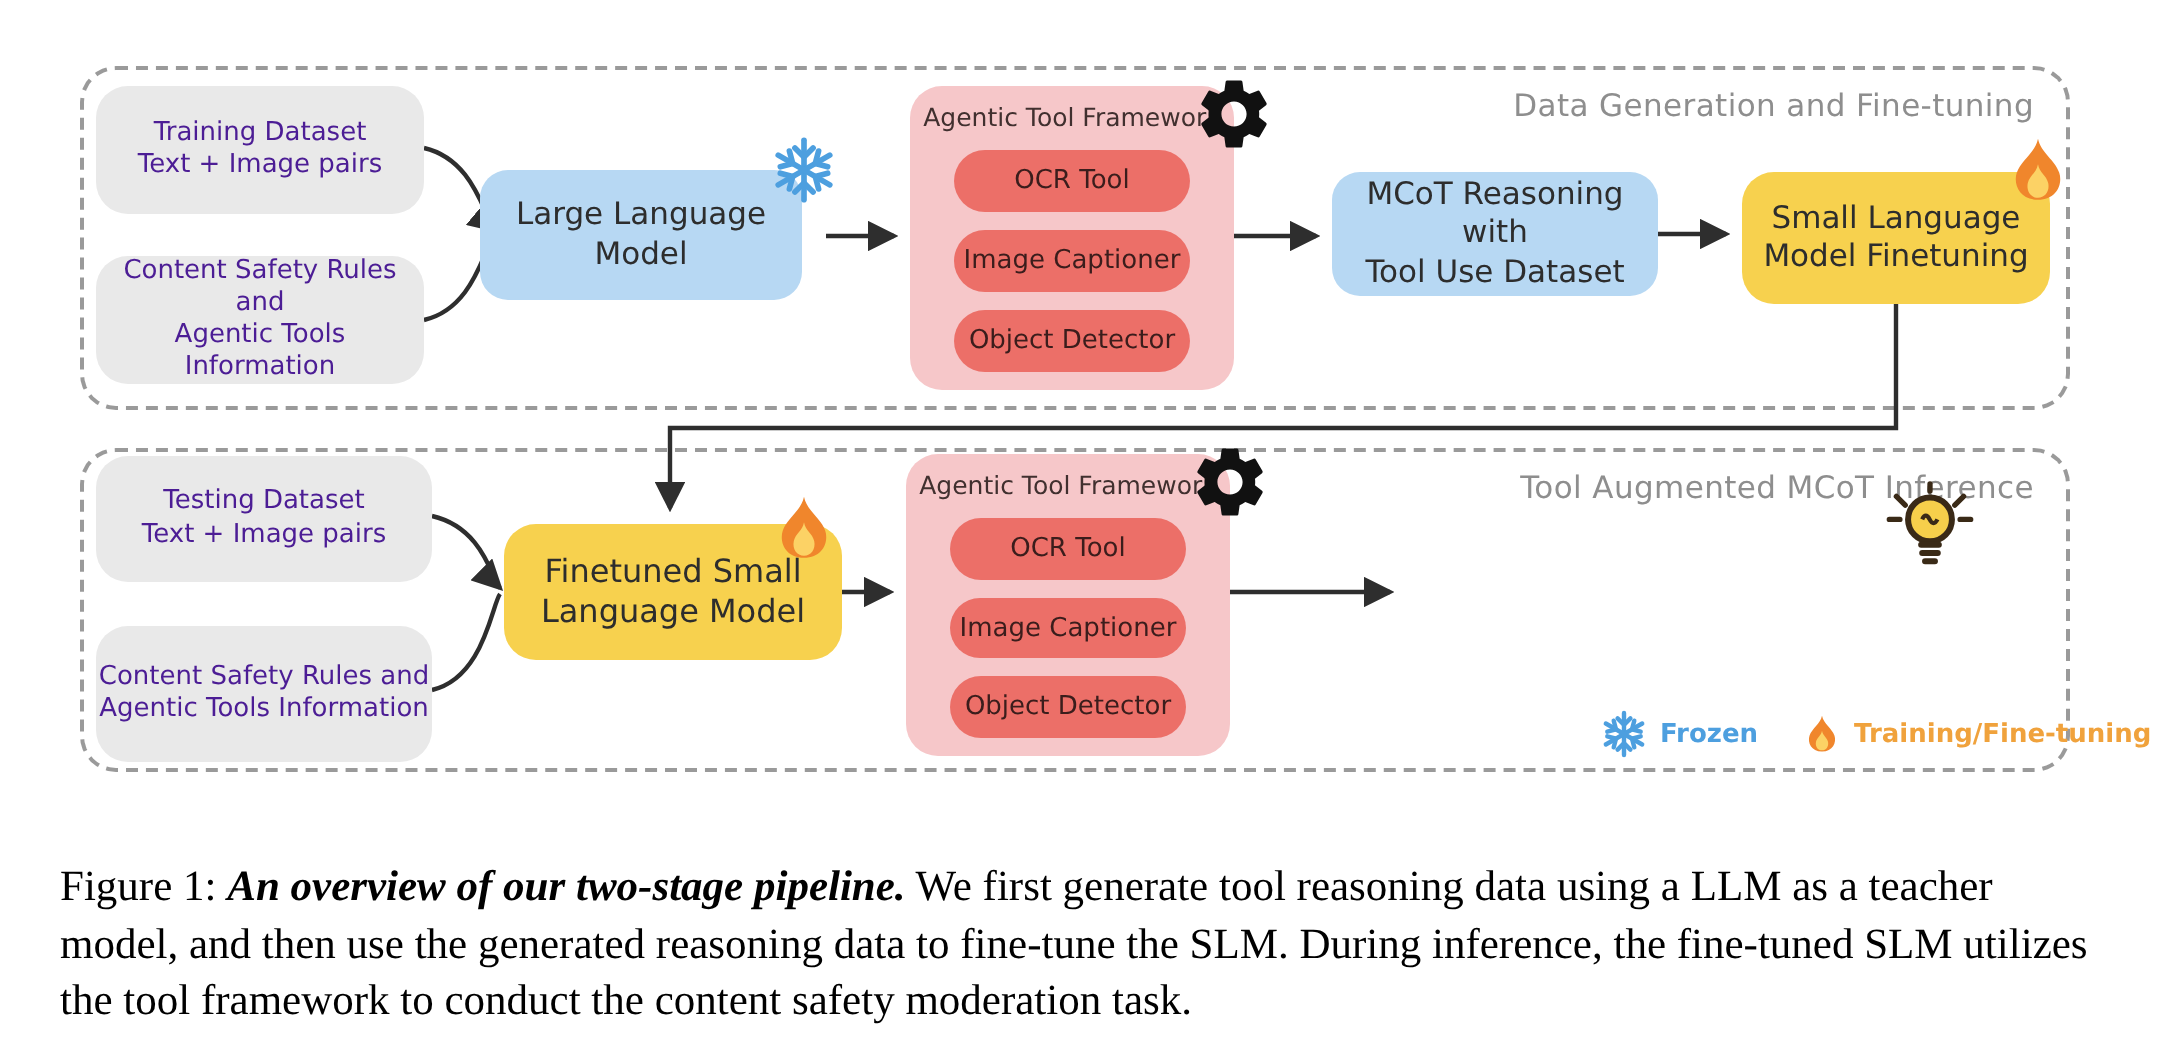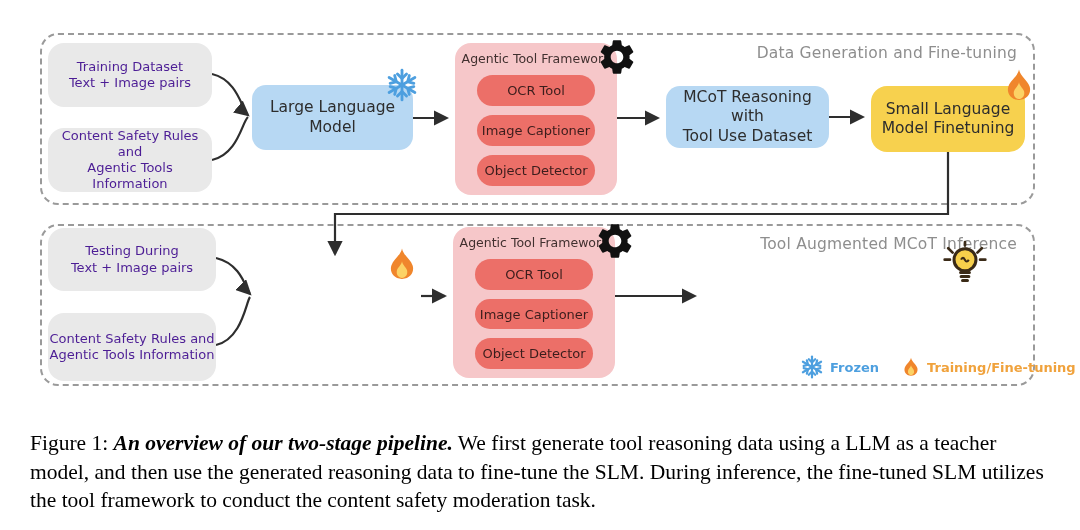--- a/index.html
+++ b/index.html
@@ -80,39 +80,41 @@
       <path d="M216,345 C242,339 246,302 250,297"></path>
       <path d="M421,296 L445,296" marker-end="url(#ah)"></path>
       <path d="M615,296 L695,296" marker-end="url(#ah)"></path>
     </g>
   </svg>
 
   <div class="node gray" style="left:48px; top:43px; width:164px; height:64px;">Training Dataset
 Text + Image pairs</div>
   <div class="node gray" style="left:48px; top:128px; width:164px; height:64px;">Content Safety Rules and
 Agentic Tools Information</div>
-  <div class="node blue" style="left:252px; top:85px; width:161px; height:65px;">Large Language
+  <div class="node blue" style="left:240px; top:85px; width:161px; height:65px;">Large Language
 Model</div>
 
   <div class="framework" style="left:455px; top:43px; width:162px; height:152px;">
     <div class="framework-title">Agentic Tool Framework</div>
     <div class="tool-pill">OCR Tool</div>
     <div class="tool-pill">Image Captioner</div>
     <div class="tool-pill">Object Detector</div>
   </div>
 
   <div class="node blue" style="left:666px; top:86px; width:163px; height:62px;">MCoT Reasoning with
 Tool Use Dataset</div>
   <div class="node yellow" style="left:871px; top:86px; width:154px; height:66px;">Small Language
 Model Finetuning</div>
 
-  <div class="node gray" style="left:48px; top:228px; width:168px; height:63px;">Testing During
+  <div class="node gray" style="left:48px; top:228px; width:168px; height:63px;">Testing Dataset
 Text + Image pairs</div>
   <div class="node gray" style="left:48px; top:313px; width:168px; height:68px;">Content Safety Rules and
 Agentic Tools Information</div>
+  <div class="node yellow" style="left:252px; top:262px; width:169px; height:68px; font-size:16px;">Finetuned Small
+Language Model</div>
 
   <div class="framework" style="left:453px; top:227px; width:162px; height:151px;">
     <div class="framework-title">Agentic Tool Framework</div>
     <div class="tool-pill">OCR Tool</div>
     <div class="tool-pill">Image Captioner</div>
     <div class="tool-pill">Object Detector</div>
   </div>
 
 
   <div class="icon" style="left:385px; top:68px;">

